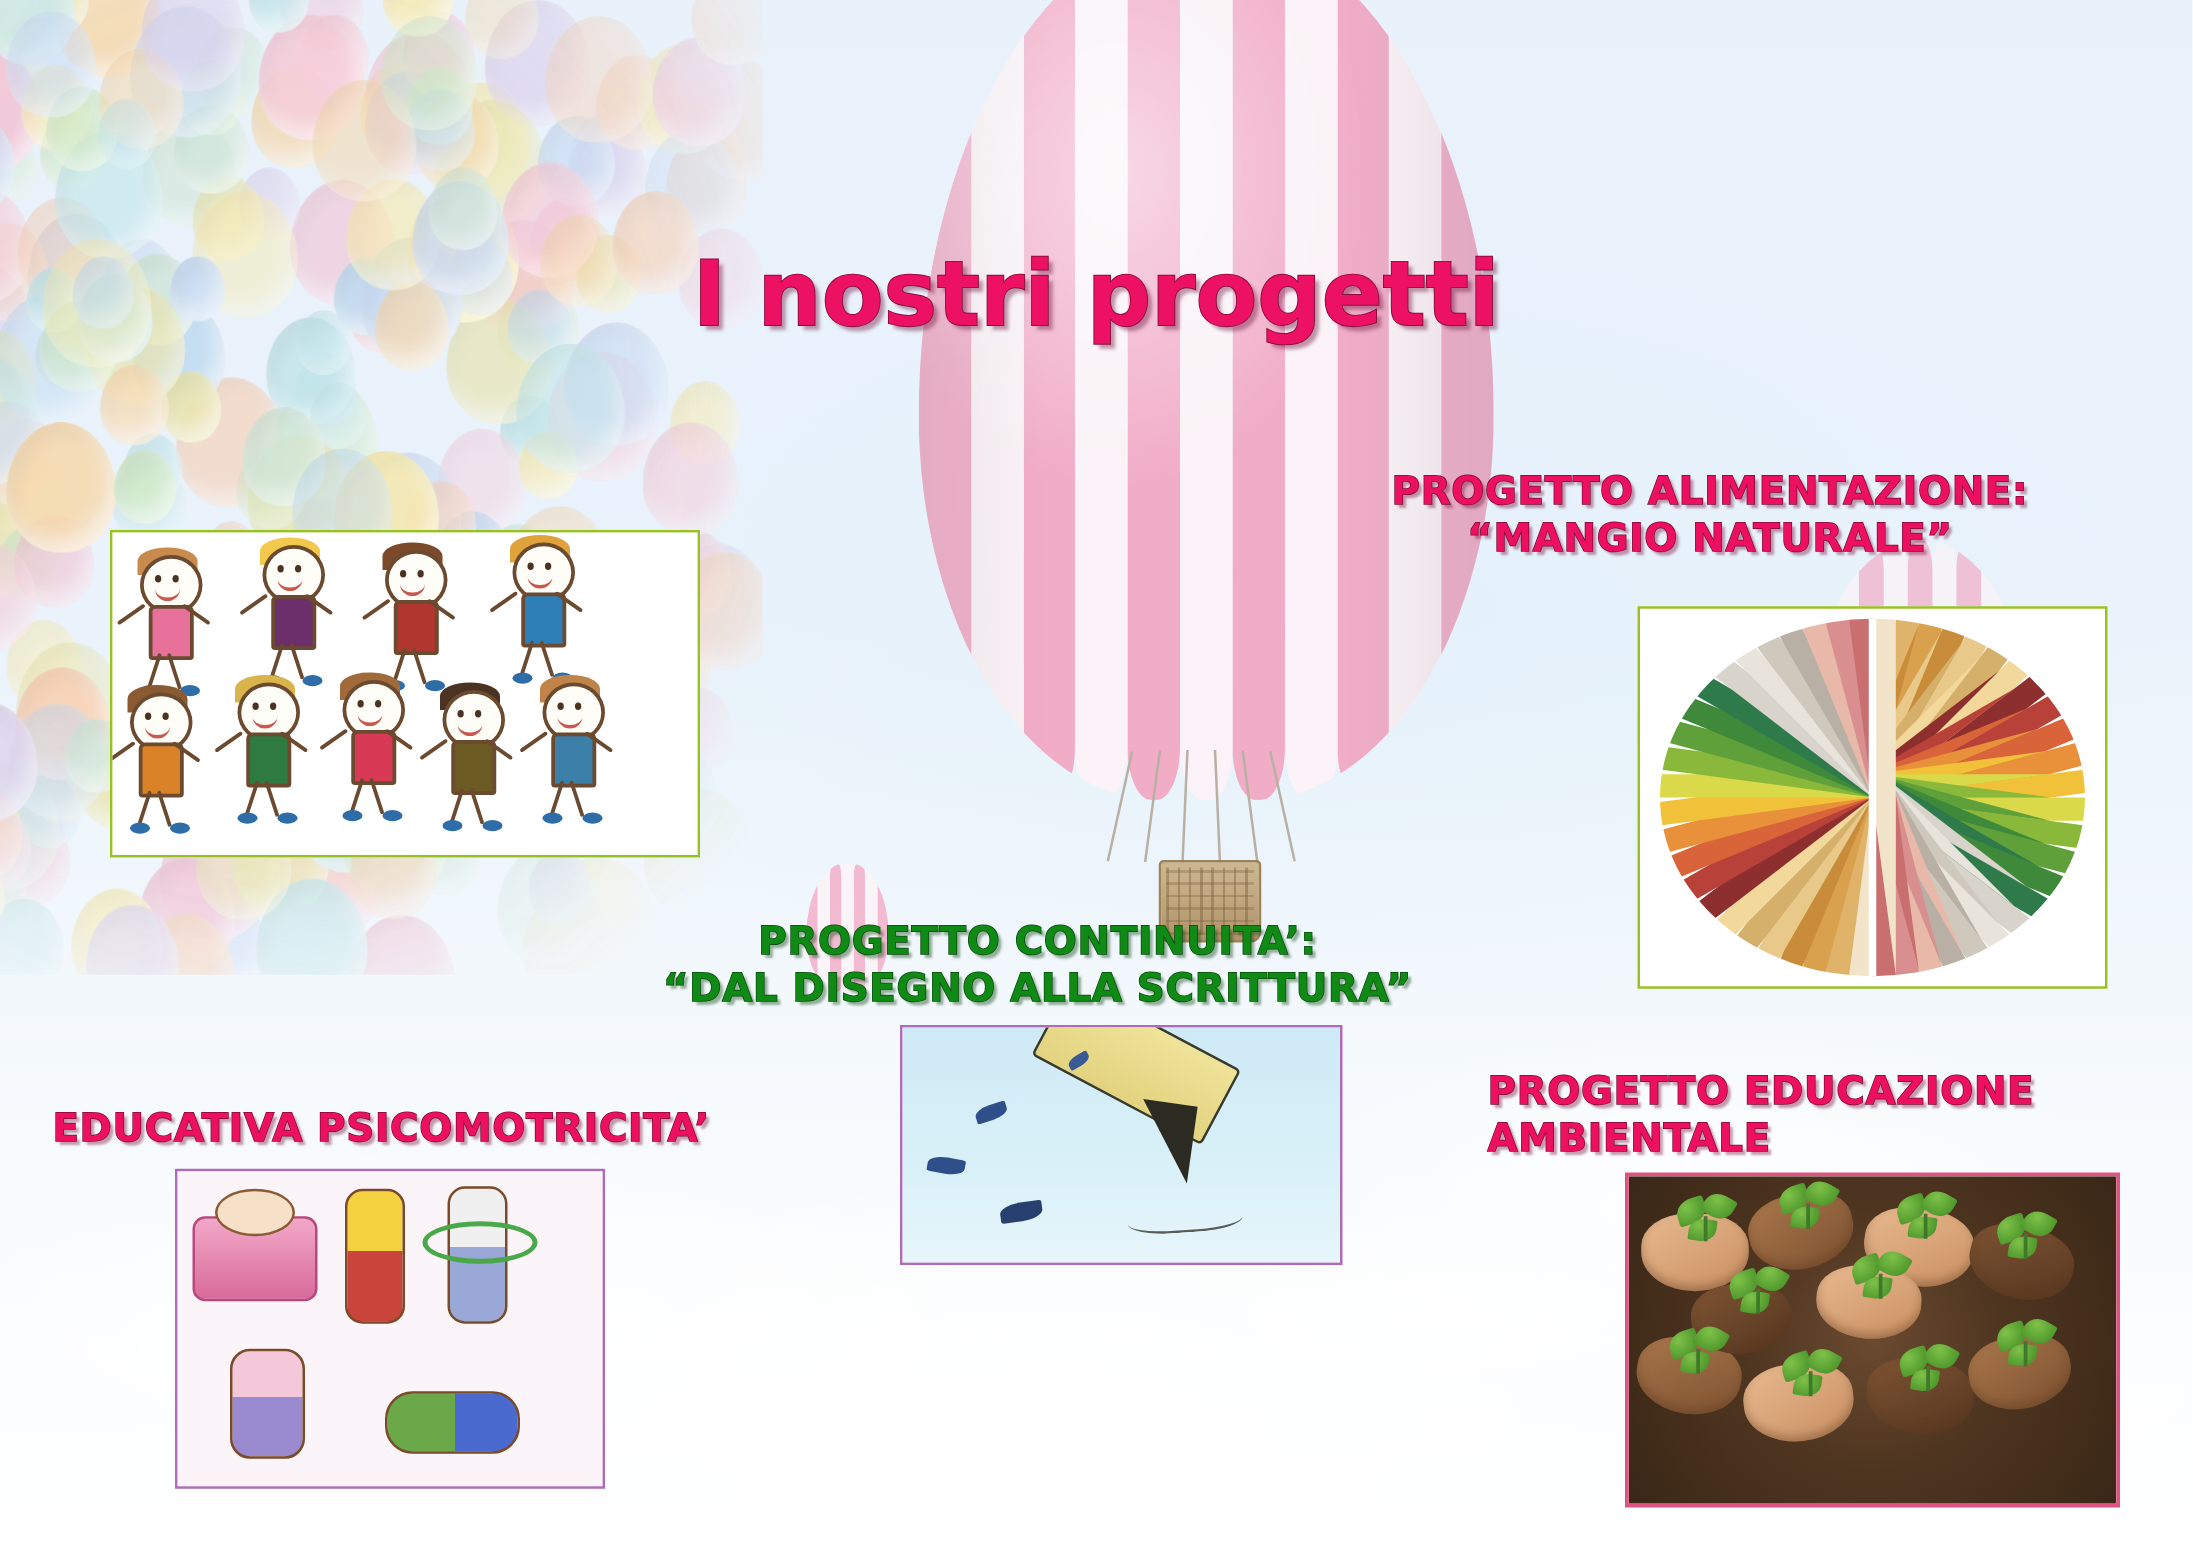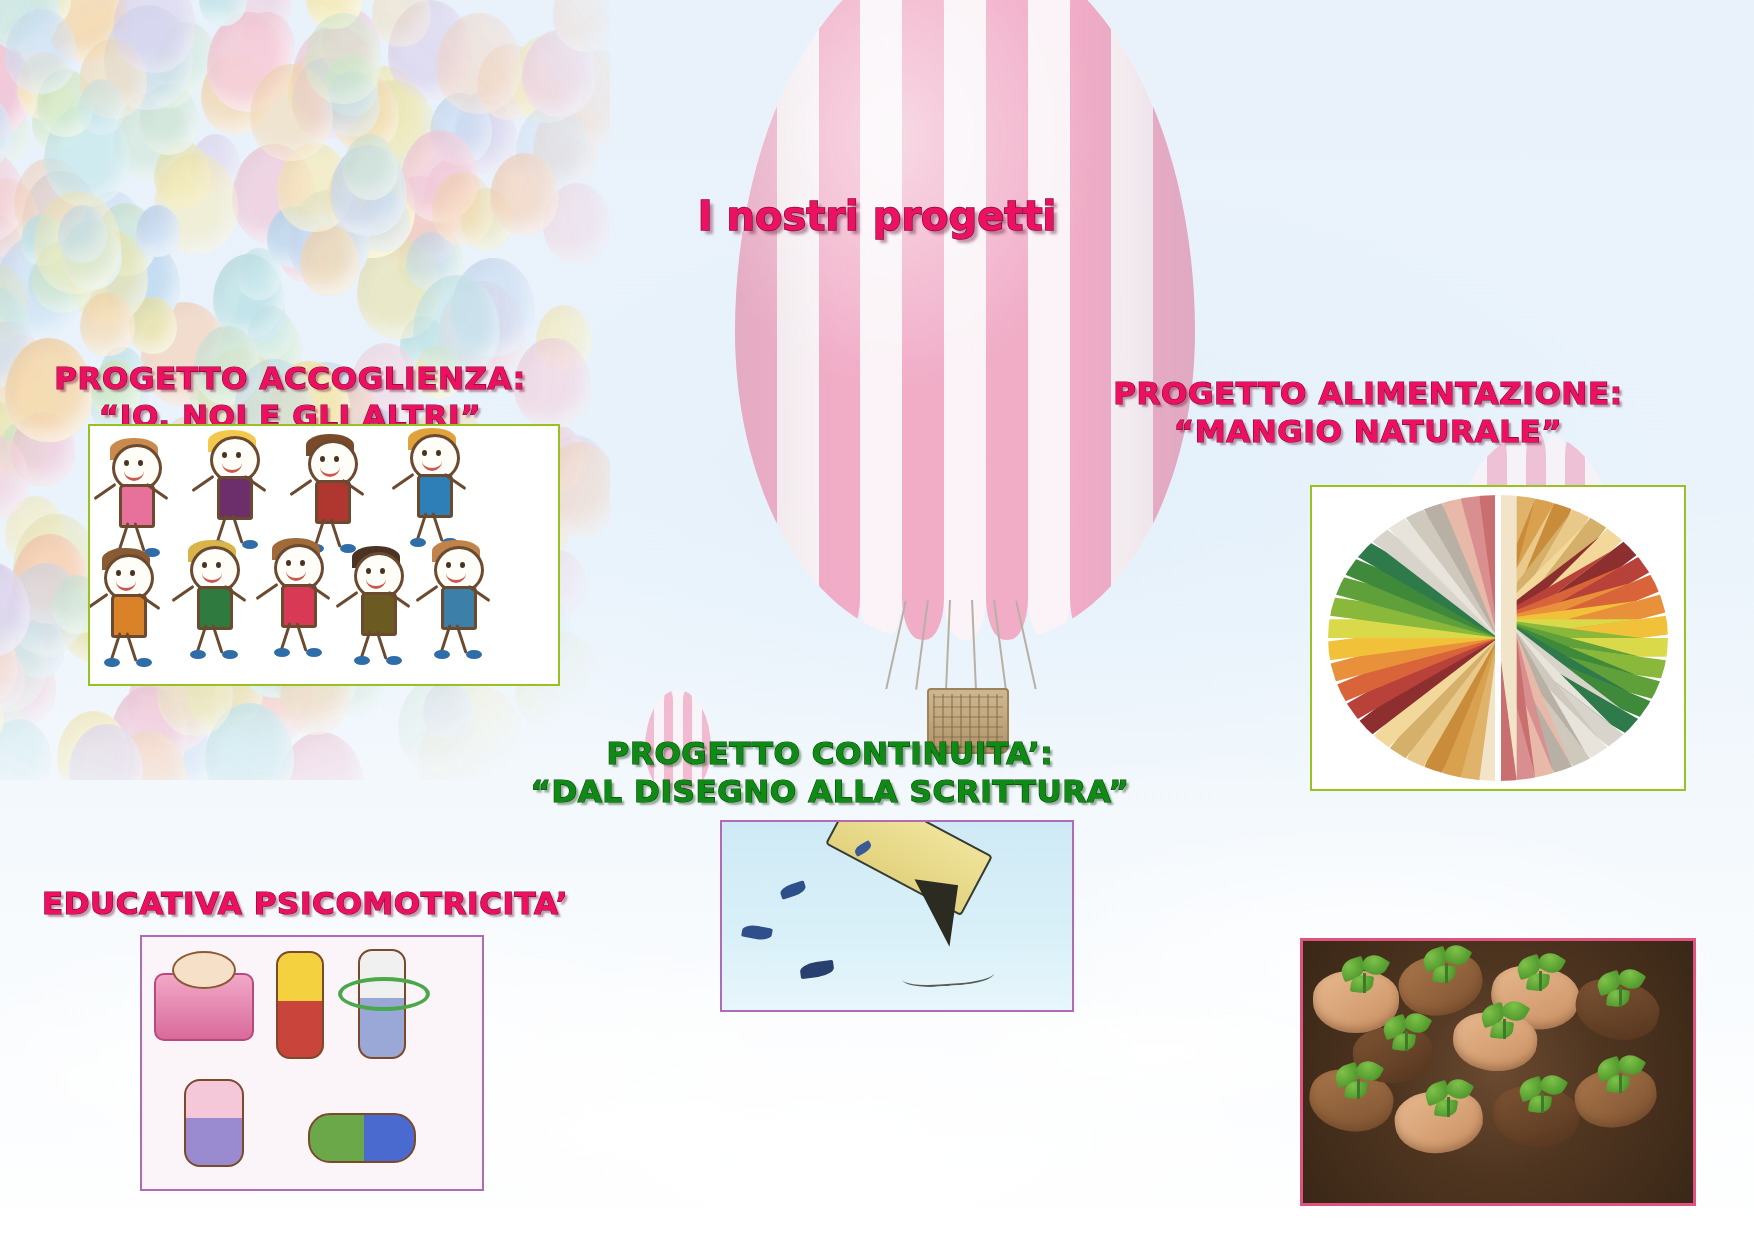--- a/index.html
+++ b/index.html
@@ -106,21 +106,21 @@
     paint-order: stroke fill;
     text-shadow: 7px 8px 7px rgba(70,70,70,0.55);
     white-space: nowrap;
   }
   .title-sub {
     position: absolute;
     left: 0; right: 0; top: 193px;
     text-align: center;
     font-family: "DejaVu Sans", sans-serif;
     font-weight: 700;
-    font-size: 40px;
+    font-size: 72px;
     color: #ed1164;
     -webkit-text-stroke: 1.5px #8e0b3c;
     paint-order: stroke fill;
     text-shadow: 4px 4px 3px rgba(120,30,70,0.45);
   }
   .title-sub2 {
     position: absolute;
     left: 0; right: 0; top: 273px;
     text-align: center;
     font-family: "DejaVu Sans", sans-serif;
@@ -465,22 +465,20 @@
       <div class="hab-stripe" style="left: 97.7778px; width: 19.5556px; background: rgb(253, 244, 247); transform: skewX(0deg); border-radius: 40% 40% 45% 45% / 10% 10% 6% 6%;"></div>
       <div class="hab-stripe" style="left: 78.2222px; width: 19.5556px; background: rgb(242, 167, 195); transform: skewX(0deg); border-radius: 40% 40% 45% 45% / 10% 10% 6% 6%;"></div>
       <div class="hab-stripe" style="left: 58.6667px; width: 19.5556px; background: rgb(253, 244, 247); transform: skewX(0deg); border-radius: 40% 40% 45% 45% / 10% 10% 6% 6%;"></div>
       <div class="hab-stripe" style="left: 39.1111px; width: 19.5556px; background: rgb(242, 167, 195); transform: skewX(0deg); border-radius: 40% 40% 45% 45% / 10% 10% 6% 6%;"></div>
       <div class="hab-stripe" style="left: 19.5556px; width: 19.5556px; background: rgb(253, 244, 247); transform: skewX(0deg); border-radius: 40% 40% 45% 45% / 10% 10% 6% 6%;"></div>
       <div class="hab-stripe" style="left: 0px; width: 19.5556px; background: rgb(242, 167, 195); transform: skewX(0deg); border-radius: 40% 40% 45% 45% / 10% 10% 6% 6%;"></div>
     </div>
 
   <div class="title-sub">I nostri progetti</div>
 
-  <div class="proj-head pink" style="left:40px; top:360px; width:500px;">PROGETTO ACCOGLIENZA:
-“IO, NOI E GLI ALTRI”</div>
 
   <div class="frame green-border" style="left:88px; top:424px; width:468px; height:258px;">
     <div id="kidsScene" style="position:absolute;inset:0;background:#ffffff;">
         <div class="kid" style="left: 14px; top: 18px;">
           <div class="hair" style="background:#c98a4e;"></div>
           <div class="head"></div>
           <div class="eye" style="left:20px;"></div>
           <div class="eye" style="left:34px;"></div>
           <div class="mouth"></div>
           <div class="body" style="background:#e8719c;"></div>
@@ -688,20 +686,22 @@
         <div style="position:absolute;left:12px;top:36px;width:96px;height:64px;background:linear-gradient(180deg,#f2a8c8,#d86a9a);border:2px solid #b8487e;border-radius:10px;"></div>
         <div style="position:absolute;left:30px;top:14px;width:60px;height:34px;background:#f6e0c8;border:2px solid #8a5a33;border-radius:50%;"></div>
         <div style="position:absolute;left:134px;top:14px;width:44px;height:104px;background:linear-gradient(180deg,#f4d23f 0%,#f4d23f 46%,#c9453c 46%,#c9453c 100%);border:2px solid #7a4a2a;border-radius:14px;"></div>
         <div style="position:absolute;left:216px;top:12px;width:44px;height:106px;background:linear-gradient(180deg,#f0f0f0 0%,#f0f0f0 44%,#9aa8d8 44%,#9aa8d8 100%);border:2px solid #7a4a2a;border-radius:14px;"></div>
         <div style="position:absolute;left:196px;top:40px;width:84px;height:26px;border:4px solid #4aa84a;border-radius:50%;"></div>
         <div style="position:absolute;left:42px;top:142px;width:56px;height:84px;background:linear-gradient(180deg,#f4c8d8 0%,#f4c8d8 44%,#9a8ad0 44%,#9a8ad0 100%);border:2px solid #7a4a2a;border-radius:16px;"></div>
         <div style="position:absolute;left:166px;top:176px;width:104px;height:46px;background:linear-gradient(90deg,#6aa84a 0%,#6aa84a 52%,#4a6ad0 52%,#4a6ad0 100%);border:2px solid #7a4a2a;border-radius:22px;"></div>
       </div>
   </div>
 
+  <div class="proj-head pink" style="left:1190px; top:855px; width:520px; text-align:left;">PROGETTO EDUCAZIONE
+AMBIENTALE</div>
 
   <div class="frame pink-border" style="left:1300px; top:938px; width:390px; height:262px;">
     <div class="hands-scene" id="handsScene">
         <div class="hand " style="left: 10px; top: 30px; width: 86px; height: 62px; transform: rotate(0deg);"></div>
         <div class="hand dark" style="left: 96px; top: 14px; width: 84px; height: 60px; transform: rotate(-12deg);"></div>
         <div class="hand " style="left: 188px; top: 26px; width: 88px; height: 62px; transform: rotate(8deg);"></div>
         <div class="hand darker" style="left: 272px; top: 40px; width: 84px; height: 58px; transform: rotate(14deg);"></div>
         <div class="hand dark" style="left: 6px; top: 130px; width: 84px; height: 60px; transform: rotate(10deg);"></div>
         <div class="hand " style="left: 92px; top: 150px; width: 88px; height: 62px; transform: rotate(-6deg);"></div>
         <div class="hand darker" style="left: 190px; top: 146px; width: 86px; height: 60px; transform: rotate(6deg);"></div>

